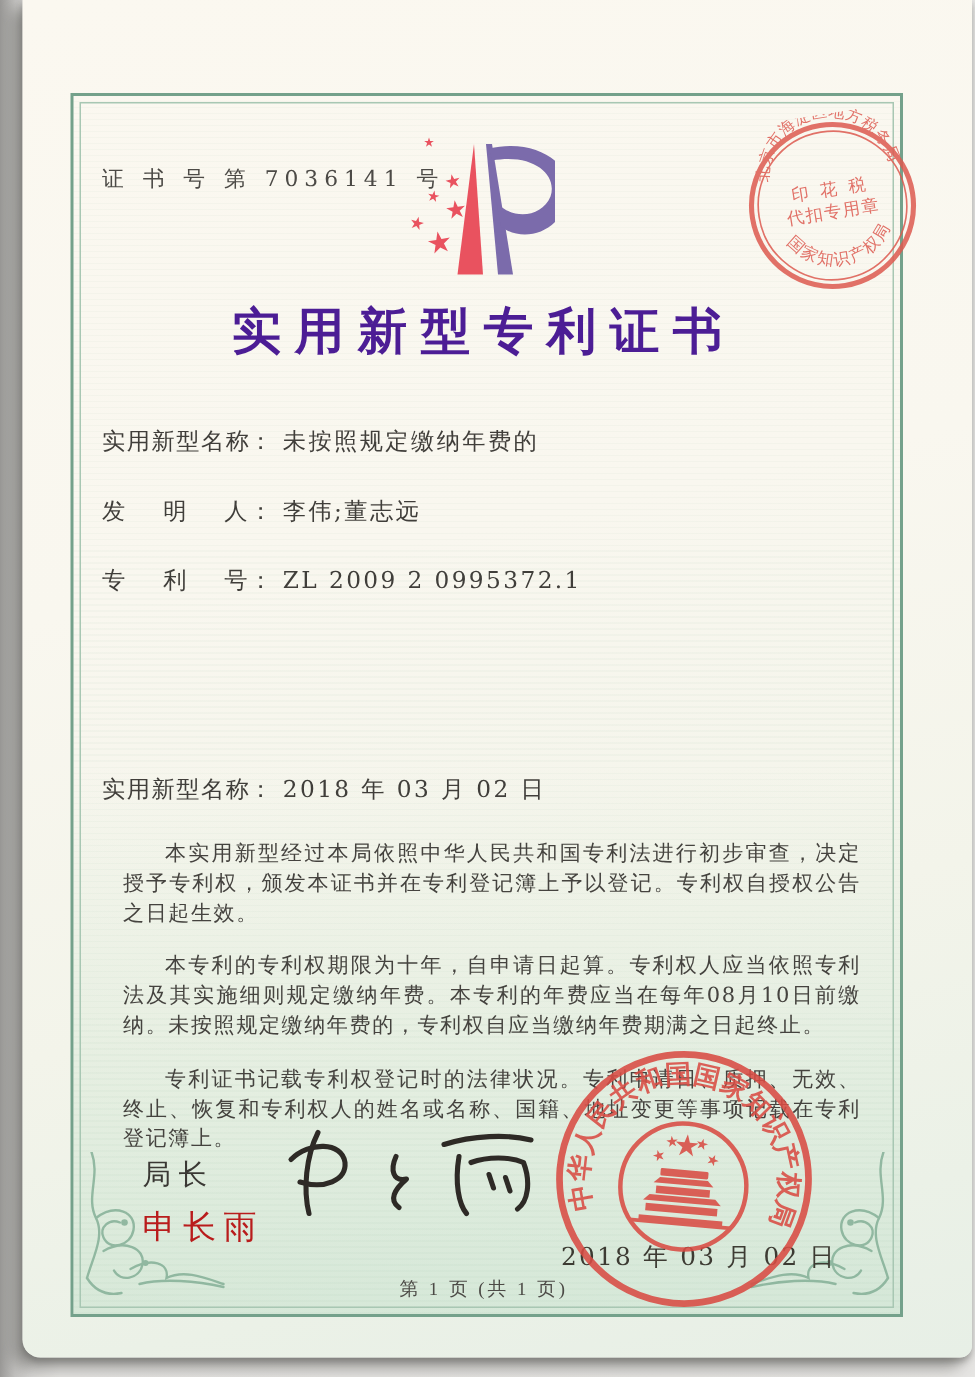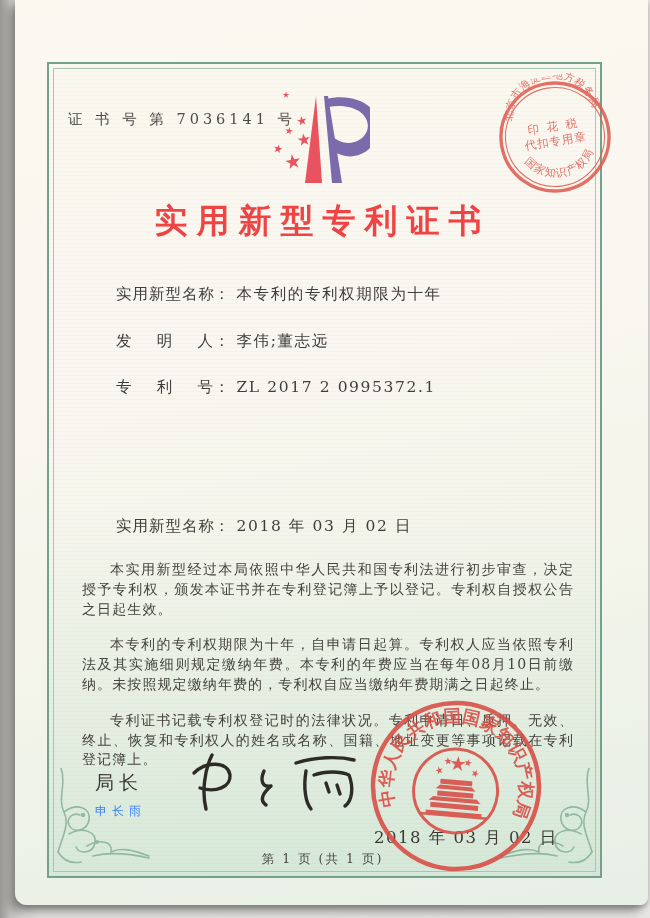--- a/index.html
+++ b/index.html
@@ -26,35 +26,35 @@
   .frame-tint{
     position:absolute;left:0;top:0;right:0;bottom:0;
     background:
       repeating-linear-gradient(0deg, rgba(130,175,145,0.05) 0 1px, rgba(0,0,0,0) 1px 4px),
       linear-gradient(180deg, rgba(222,238,224,0) 55%, rgba(198,226,204,.30) 82%, rgba(186,220,196,.42) 100%);
   }
   .abs{position:absolute;}
   .cert-no{left:68px;top:110px;font-size:14.5px;letter-spacing:4px;color:#4c4a46;}
   .title{
     left:47px;top:199px;width:551px;text-align:center;
-    font-size:33px;font-weight:600;letter-spacing:9px;color:#ef4444;
+    font-size:33px;font-weight:600;letter-spacing:9px;color:#4c1d95;
   }
   .field{left:68px;height:22px;font-size:15.5px;color:#403e3a;white-space:nowrap;}
-  .flabel{display:inline-block;width:98px;text-align:justify;text-align-last:justify;letter-spacing:1px;margin-left:48px;}
+  .flabel{display:inline-block;width:98px;text-align:justify;text-align-last:justify;letter-spacing:1px;}
   .fcolon{display:inline-block;}
   .fvalue{display:inline-block;margin-left:7px;letter-spacing:1.6px;}
   .bodytext{
     left:66px;top:544px;width:524px;font-size:14px;line-height:19.8px;
     color:#45433f;text-align:justify;letter-spacing:1.1px;
   }
   .bodytext p{margin:16px;text-indent:2em;}
   .sig-title{left:95px;top:770px;font-size:19px;letter-spacing:5px;color:#3a3834;}
-  .sig-name{left:95px;top:803px;font-size:12px;letter-spacing:5px;color:#3b82f6;}
+  .sig-name{left:95px;top:803px;font-size:22px;letter-spacing:5px;color:#b91c1c;}
   .seal-date{left:374px;top:827px;font-size:16.5px;letter-spacing:1.5px;color:#3d3b33;z-index:3;}
-  .page-footer{left:47px;top:851px;width:551px;text-align:center;font-size:12.5px;letter-spacing:2px;color:#4c4a46;}
+  .page-footer{left:47px;top:851px;width:551px;text-align:center;font-size:12.5px;letter-spacing:2px;color:#4c4a46;font-family:Liberation Serif, serif;}
   svg{display:block;}
   .seal-main{left:366px;top:696px;z-index:4;opacity:.88;transform:rotate(5deg);}
   .seal-tax{left:496px;top:76px;opacity:.85;transform:rotate(-9deg);}
   .logo{left:266px;top:90px;}
   .signature{left:160px;top:733px;z-index:2;}
   .orn-left{left:53px;top:768px;opacity:.75;}
   .orn-right{left:497px;top:768px;opacity:.75;transform:scaleX(-1);}
 </style>
 </head>
 <body>
@@ -126,27 +126,27 @@
         <textPath href="#arcTaxBottom" startOffset="50%" text-anchor="middle">国家知识产权局</textPath>
       </text>
     </g>
     <text x="59" y="54" text-anchor="middle" font-size="11.5" fill="#dd5a50" letter-spacing="2">印 花 税</text>
     <text x="59" y="69" text-anchor="middle" font-size="11.5" fill="#dd5a50" letter-spacing="1">代扣专用章</text>
   </svg>
 
   <div class="abs title">实用新型专利证书</div>
 
   <div class="abs field" style="top:284px">
-    <span class="flabel">实用新型名称</span><span class="fcolon">：</span><span class="fvalue">本专利的专利权期限为十年</span>
+    <span class="flabel">实用新型名称</span><span class="fcolon">：</span><span class="fvalue">未按照规定缴纳年费的</span>
   </div>
   <div class="abs field" style="top:331px">
     <span class="flabel">发明人</span><span class="fcolon">：</span><span class="fvalue">李伟;董志远</span>
   </div>
   <div class="abs field" style="top:377px">
-    <span class="flabel">专利号</span><span class="fcolon">：</span><span class="fvalue">ZL 2017 2 0995372.1</span>
+    <span class="flabel">专利号</span><span class="fcolon">：</span><span class="fvalue">ZL 2009 2 0995372.1</span>
   </div>
   <div class="abs field" style="top:516px">
     <span class="flabel">实用新型名称</span><span class="fcolon">：</span><span class="fvalue">2018 年 03 月 02 日</span>
   </div>
 
   <div class="abs bodytext">
     <p>本实用新型经过本局依照中华人民共和国专利法进行初步审查，决定授予专利权，颁发本证书并在专利登记簿上予以登记。专利权自授权公告之日起生效。</p>
     <p>本专利的专利权期限为十年，自申请日起算。专利权人应当依照专利法及其实施细则规定缴纳年费。本专利的年费应当在每年08月10日前缴纳。未按照规定缴纳年费的，专利权自应当缴纳年费期满之日起终止。</p>
     <p>专利证书记载专利权登记时的法律状况。专利申请日、质押、无效、终止、恢复和专利权人的姓名或名称、国籍、地址变更等事项记载在专利登记簿上。</p>
   </div>

